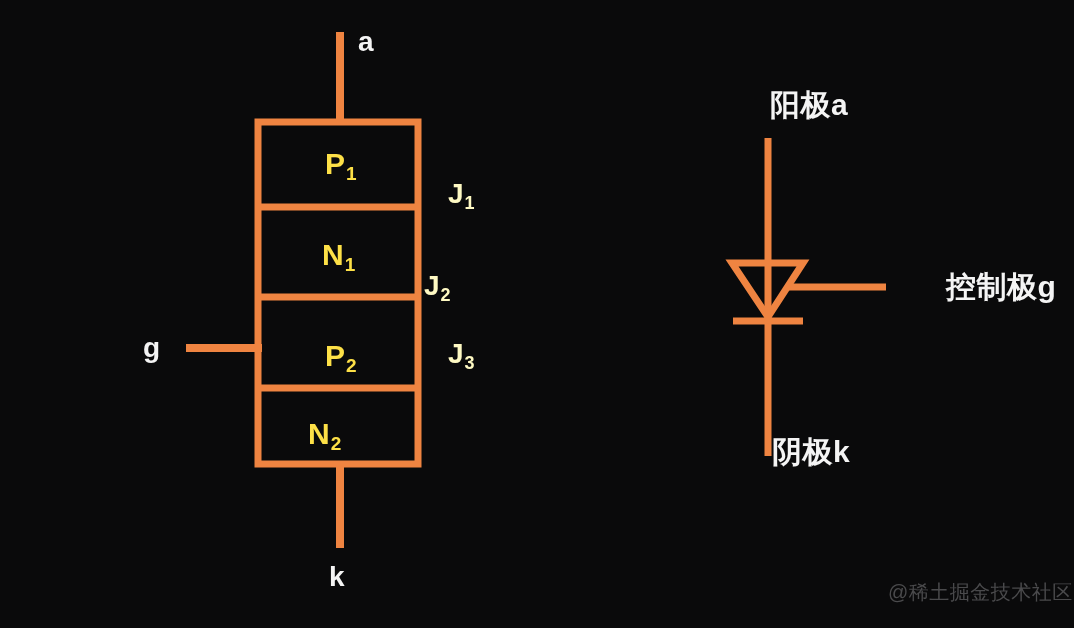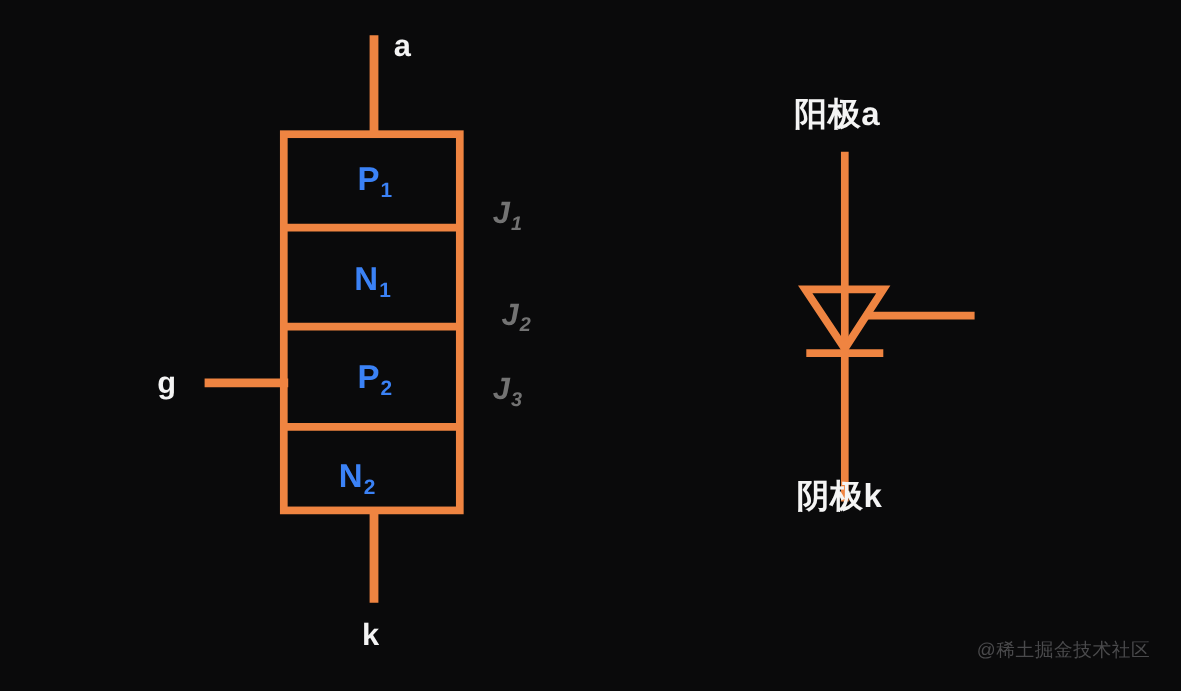--- a/index.html
+++ b/index.html
@@ -17,40 +17,39 @@
   }
   #diagram-svg {
     position: absolute;
     left: 0;
     top: 0;
     width: 1074px;
     height: 628px;
   }
   .layer-label {
     position: absolute;
-    color: #3b82f6;
+    color: #fde047;
     font-size: 30px;
     font-weight: 600;
     line-height: 1;
     white-space: nowrap;
   }
   .layer-label .sub {
     font-size: 19px;
     vertical-align: -0.32em;
     margin-left: 1px;
     font-weight: 600;
   }
   .j-label {
     position: absolute;
-    color: #737373;
+    color: #fef9c3;
     font-size: 28px;
     font-weight: 700;
     line-height: 1;
     white-space: nowrap;
-    font-style: italic;
   }
   .j-label .sub {
     font-size: 18px;
     vertical-align: -0.35em;
     margin-left: 1px;
   }
   .term-label {
     position: absolute;
     color: #f4f4f4;
     font-size: 28px;
@@ -58,25 +57,26 @@
     line-height: 1;
   }
   .cn-label {
     position: absolute;
     color: #f4f4f4;
     font-size: 30px;
     font-weight: 700;
     line-height: 1;
     white-space: nowrap;
     letter-spacing: 0.5px;
+    margin-left: 48px;
   }
   #watermark {
     position: absolute;
     color: #4a4a4c;
-    font-size: 17px;
+    font-size: 20px;
     line-height: 1;
     white-space: nowrap;
     left: 888px;
     top: 582px;
     letter-spacing: 0.5px;
   }
 </style>
 </head>
 <body>
 
@@ -118,37 +118,38 @@
   <div class="term-label" style="left:143px; top:334px;">g</div>
 
   <div class="term-label" style="left:329px; top:563px;">k</div>
 
   <div class="layer-label" style="left:325px; top:149px;">
     <span>P</span><span class="sub">1</span>
   </div>
   <div class="layer-label" style="left:322px; top:240px;">
     <span>N</span><span class="sub">1</span>
   </div>
-  <div class="layer-label" style="left:325px; top:329px;">
+  <div class="layer-label" style="left:325px; top:341px;">
     <span>P</span><span class="sub">2</span>
   </div>
   <div class="layer-label" style="left:308px; top:419px;">
     <span>N</span><span class="sub">2</span>
   </div>
 
   <div class="j-label" style="left:448px; top:180px;">
     <span>J</span><span class="sub">1</span>
   </div>
-  <div class="j-label" style="left:456px; top:272px;">
+  <div class="j-label" style="left:424px; top:272px;">
     <span>J</span><span class="sub">2</span>
   </div>
   <div class="j-label" style="left:448px; top:340px;">
     <span>J</span><span class="sub">3</span>
   </div>
 
   <div class="cn-label" style="left:722px; top:90px;">阳极a</div>
 
+  <div class="cn-label" style="left:898px; top:272px;">控制极g</div>
 
   <div class="cn-label" style="left:724px; top:437px;">阴极k</div>
 
   <div id="watermark">@稀土掘金技术社区</div>
 
 </div>
 
 </body></html>

